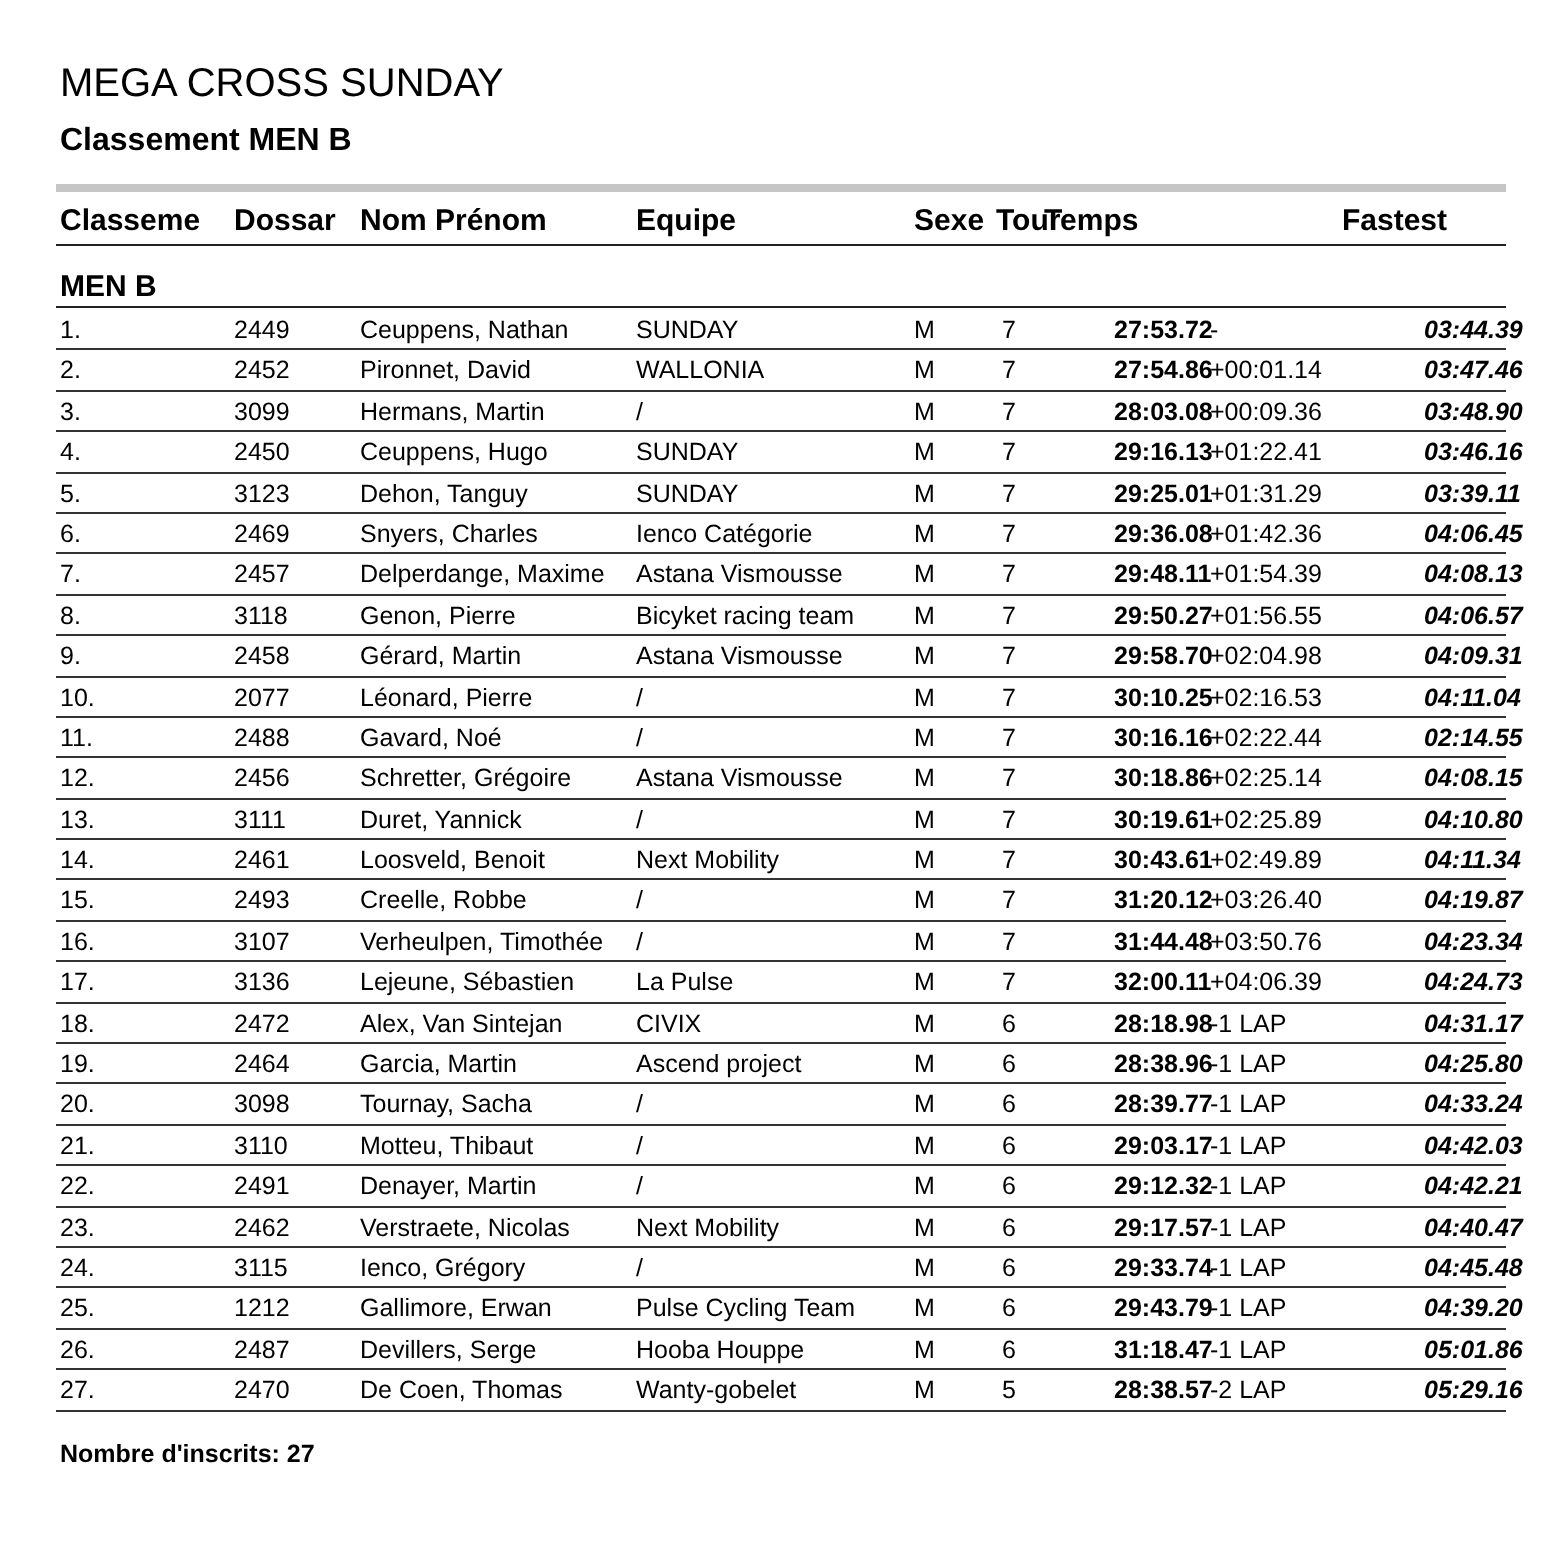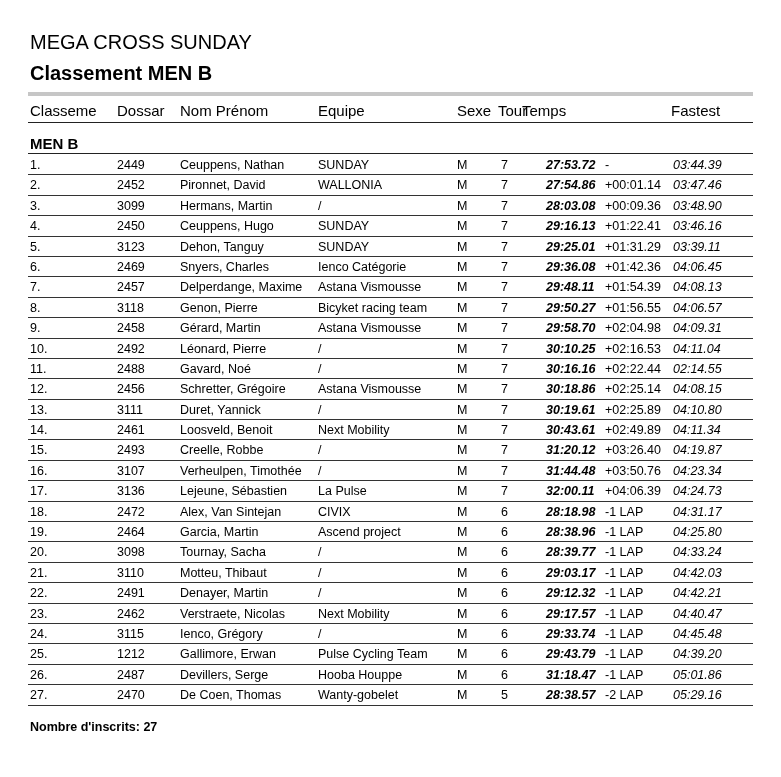--- a/index.html
+++ b/index.html
@@ -1,35 +1,35 @@
 <!DOCTYPE html>
 <html><head>
 <meta charset="utf-8">
 <style>
   html, body { margin: 0; padding: 0; background: #ffffff; }
   body { width: 781px; height: 777px; position: relative; font-family: "Liberation Sans", sans-serif; color: #000; overflow: hidden; }
   .title { position: absolute; left: 30px; top: 31px; font-size: 20px; text-decoration-thickness: 1px; text-underline-offset: 3px; }
-  .subtitle { position: absolute; left: 30px; top: 62px; font-size: 20px; font-weight: bold; }
+  .subtitle { position: absolute; left: 30px; top: 62px; font-size: 16px; font-weight: bold; }
   .grey-bar { position: absolute; left: 28px; top: 92px; width: 725px; height: 4px; background: #c6c6c6; }
-  .header { position: absolute; left: 28px; top: 100px; width: 725px; height: 22px; border-bottom: 1px solid #222; font-size: 15px; font-weight: normal; }
+  .header { position: absolute; left: 28px; top: 100px; width: 725px; height: 22px; border-bottom: 1px solid #222; font-size: 15px; font-weight: bold; }
   .header span { position: absolute; top: 2px; white-space: nowrap; }
   .group { position: absolute; left: 28px; top: 124px; width: 725px; height: 29px; border-bottom: 1px solid #222; font-size: 15px; font-weight: bold; }
   .group span { position: absolute; left: 2px; top: 11px; }
   .rows { position: absolute; left: 28px; top: 155px; width: 725px; }
   .row { position: relative; height: 19.4px; border-bottom: 1.2px solid #333; font-size: 12.5px; }
   .row span { position: absolute; top: 3px; white-space: nowrap; }
   .c-rank { left: 2px; }
   .c-bib { left: 89px; }
   .c-name { left: 152px; }
   .c-team { left: 290px; }
   .c-sex { left: 429px; }
   .c-lap { left: 473px; }
-  .c-time { left: 518px; font-weight: bold; font-style: italic; }
+  .c-time { left: 529px; font-weight: bold; }
   .c-gap { left: 577px; }
-  .c-fast { left: 645px; font-style: italic; }
+  .c-fast { left: 684px; font-style: italic; font-weight: bold; }
   .footer { position: absolute; left: 30px; top: 720px; font-size: 12.5px; font-weight: bold; }
 </style>
 </head>
 <body>
 
 <div class="title">MEGA CROSS SUNDAY</div>
 <div class="subtitle">Classement MEN B</div>
 <div class="grey-bar"></div>
 
 <div class="header">
@@ -142,21 +142,21 @@
       <span class="c-name">Gérard, Martin</span>
       <span class="c-team">Astana Vismousse</span>
       <span class="c-sex">M</span>
       <span class="c-lap">7</span>
       <span class="c-time">29:58.70</span>
       <span class="c-gap">+02:04.98</span>
       <span class="c-fast">04:09.31</span>
     </div>
     <div class="row">
       <span class="c-rank">10.</span>
-      <span class="c-bib">2492</span>
+      <span class="c-bib">2077</span>
       <span class="c-name">Léonard, Pierre</span>
       <span class="c-team">/</span>
       <span class="c-sex">M</span>
       <span class="c-lap">7</span>
       <span class="c-time">30:10.25</span>
       <span class="c-gap">+02:16.53</span>
       <span class="c-fast">04:11.04</span>
     </div>
     <div class="row">
       <span class="c-rank">11.</span>

